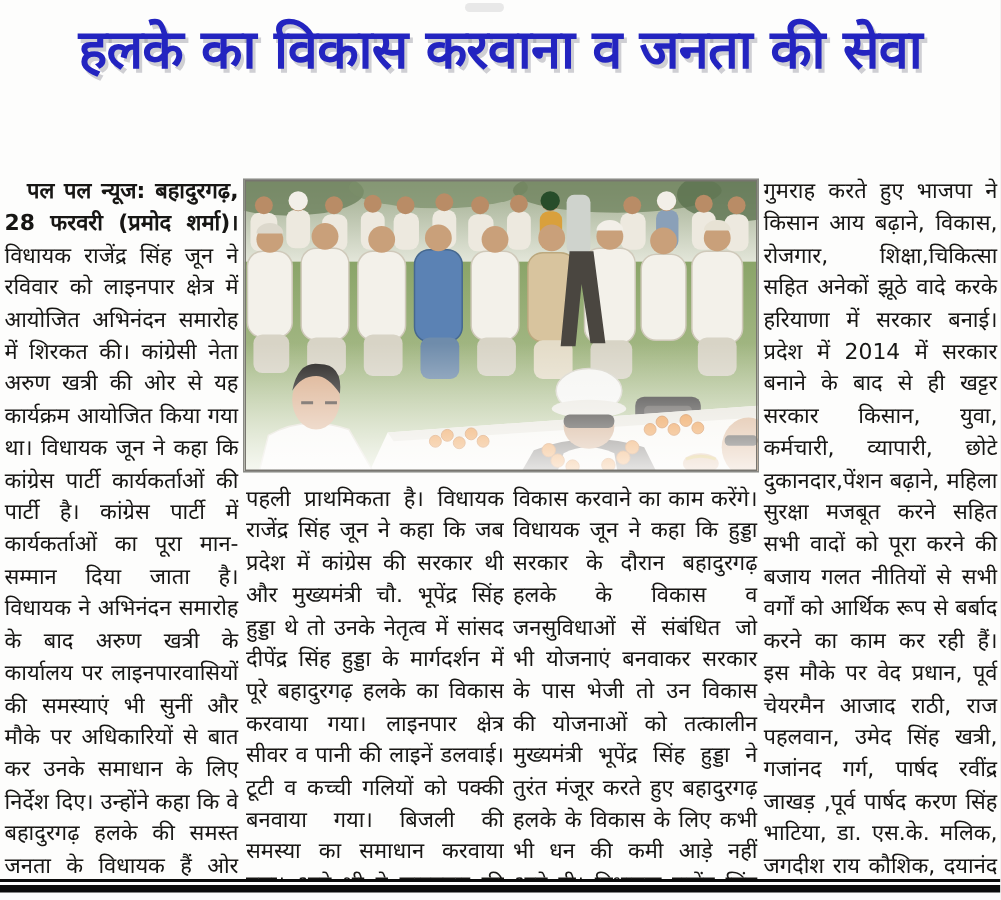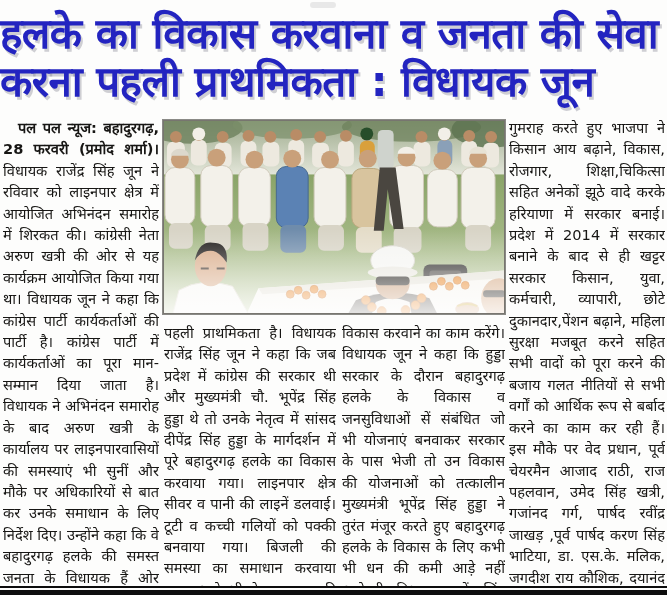--- a/index.html
+++ b/index.html
@@ -6,22 +6,23 @@
   #page{
     position:relative;
     width:667px;height:600px;
     background:#fdfdfc;
     overflow:hidden;
     font-family:"DejaVu Sans","Liberation Sans",sans-serif;
   }
   
   #headline{
     position:absolute;left:0;top:10px;width:667px;
+    text-align:center;
     font-weight:800;
-    font-size:42px;line-height:48px;
+    font-size:36px;line-height:48px;
     letter-spacing:-0.5px;
     text-shadow:2px 3px 0 rgba(120,120,135,.35);
     margin:0;
   }
   
   .col{
     position:absolute;
     text-align:justify;
     font-size:14.6px;line-height:21.4px;
     color:#171614;
@@ -53,21 +54,20 @@
 </style>
 </head>
 <body>
 
 <div id="page">
 
   <div id="top-smudge"></div>
 
   <h1 id="headline" style="color:#2324c0;">
     <span>हलके का विकास करवाना व जनता की सेवा</span><br>
-    <span>करना पहली प्राथमिकता : विधायक जून</span>
   </h1>
 
   <div id="col1" class="col">
     <p><span class="lead">पल पल न्यूज: बहादुरगढ़, 28 फरवरी (प्रमोद शर्मा)।</span> <span>विधायक राजेंद्र सिंह जून ने रविवार को लाइनपार क्षेत्र में आयोजित अभिनंदन समारोह में शिरकत की। कांग्रेसी नेता अरुण खत्री की ओर से यह कार्यक्रम आयोजित किया गया था। विधायक जून ने कहा कि कांग्रेस पार्टी कार्यकर्ताओं की पार्टी है। कांग्रेस पार्टी में कार्यकर्ताओं का पूरा मान-सम्मान दिया जाता है। विधायक ने अभिनंदन समारोह के बाद अरुण खत्री के कार्यालय पर लाइनपारवासियों की समस्याएं भी सुनीं और मौके पर अधिकारियों से बात कर उनके समाधान के लिए निर्देश दिए। उन्होंने कहा कि वे बहादुरगढ़ हलके की समस्त जनता के विधायक हैं ओर जनता किसी भी समस्या के समाधान व सुझाव देने के लिए उनसे मिल सकती है। हलके का विकास करवाना व जनता की सेवा करना ही मेरी</span></p>
   </div>
 
   <div id="photo-frame">
     <svg viewBox="0 0 344 196" preserveAspectRatio="none">
       <defs>
         <linearGradient id="sky" x1="0" y1="0" x2="0" y2="1">

